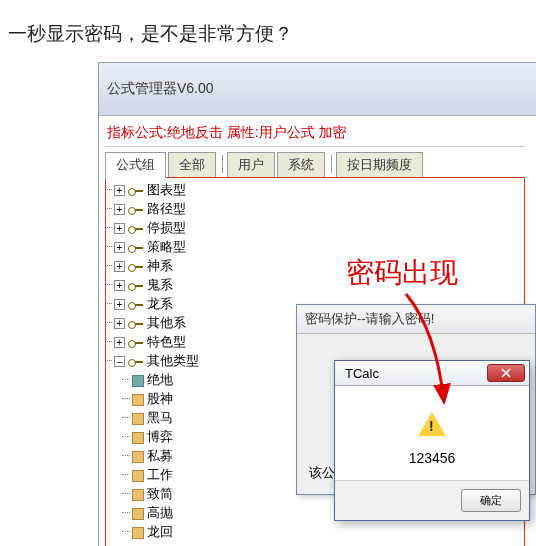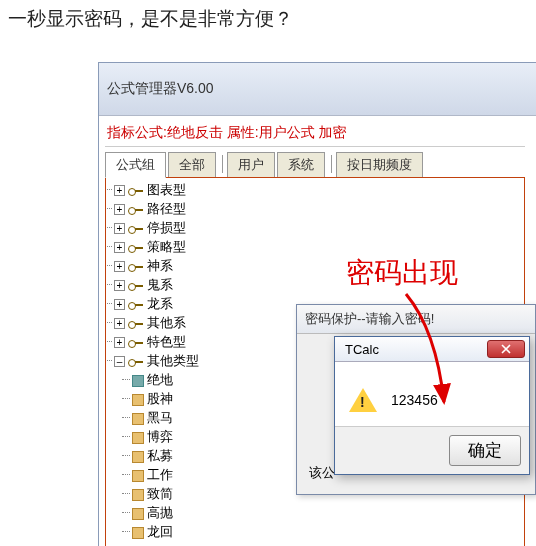--- a/index.html
+++ b/index.html
@@ -9,20 +9,21 @@
     background: #fff;
     width: 536px;
     height: 546px;
     overflow: hidden;
     position: relative;
   }
   .caption {
     font-size: 19px;
     color: #222;
     padding: 6px 0 12px 8px;
+    margin-top: 15px;
   }
   .app-window {
     position: absolute;
     left: 98px;
     top: 62px;
     width: 440px;
     border: 1px solid #8a9bb8;
     background: #ece9d8;
   }
   .titlebar {
@@ -135,21 +136,21 @@
     padding:5px 8px;font-size:13px;color:#333;
     border-bottom:1px solid #bbb;
   }
   .dialog1 .dbody {
     padding:30px 12px 12px 12px;
     font-size:13px;
     min-height:160px;
   }
   .dialog2 {
     position:absolute;
-    left:334px; top:336px;
+    left:334px; top:360px;
     width:196px;
     border:1px solid #4a6a9a;
     background:#fff;
     box-shadow:3px 3px 10px rgba(0,0,0,.3);
   }
   .dialog2 .dtitle {
     display:flex;justify-content:space-between;align-items:center;
     background:linear-gradient(#fdfdfe,#e6ecf5);
     padding:3px 4px 3px 10px;
     font-size:13px;
@@ -159,21 +160,21 @@
     width:38px;height:18px;
     background:linear-gradient(#e07070,#c03030);
     border:1px solid #902020;
     border-radius:3px;
     color:#fff;font-size:12px;
     display:flex;align-items:center;justify-content:center;
   }
   .dialog2 .dbody {
     padding:26px 14px 14px 14px;
     font-size:14px;
-    display:flex;align-items:center;gap:14px;
+    display:flex;align-items:center;gap:14px;flex-direction:column;
   }
   .warn {
     width:0;height:0;
     border-left:14px solid transparent;
     border-right:14px solid transparent;
     border-bottom:24px solid #ffd040;
     position:relative;
   }
   .warn::after{
     content:"!";
@@ -181,21 +182,21 @@
     font-weight:bold;color:#222;font-size:14px;
   }
   .btnrow {
     padding:8px;text-align:right;
     background:#f0f0f0;border-top:1px solid #ccc;
   }
   .okbtn {
     padding:3px 18px;
     border:1px solid #888;
     background:linear-gradient(#fdfdfd,#e2e2e2);
-    font-size:17px;
+    font-size:11px;
     border-radius:3px;
   }
   .annotation {
     position:absolute;
     left:346px; top:254px;
     color:#d00;
     font-size:28px;
     font-weight:500;
   }
   .arrow {

